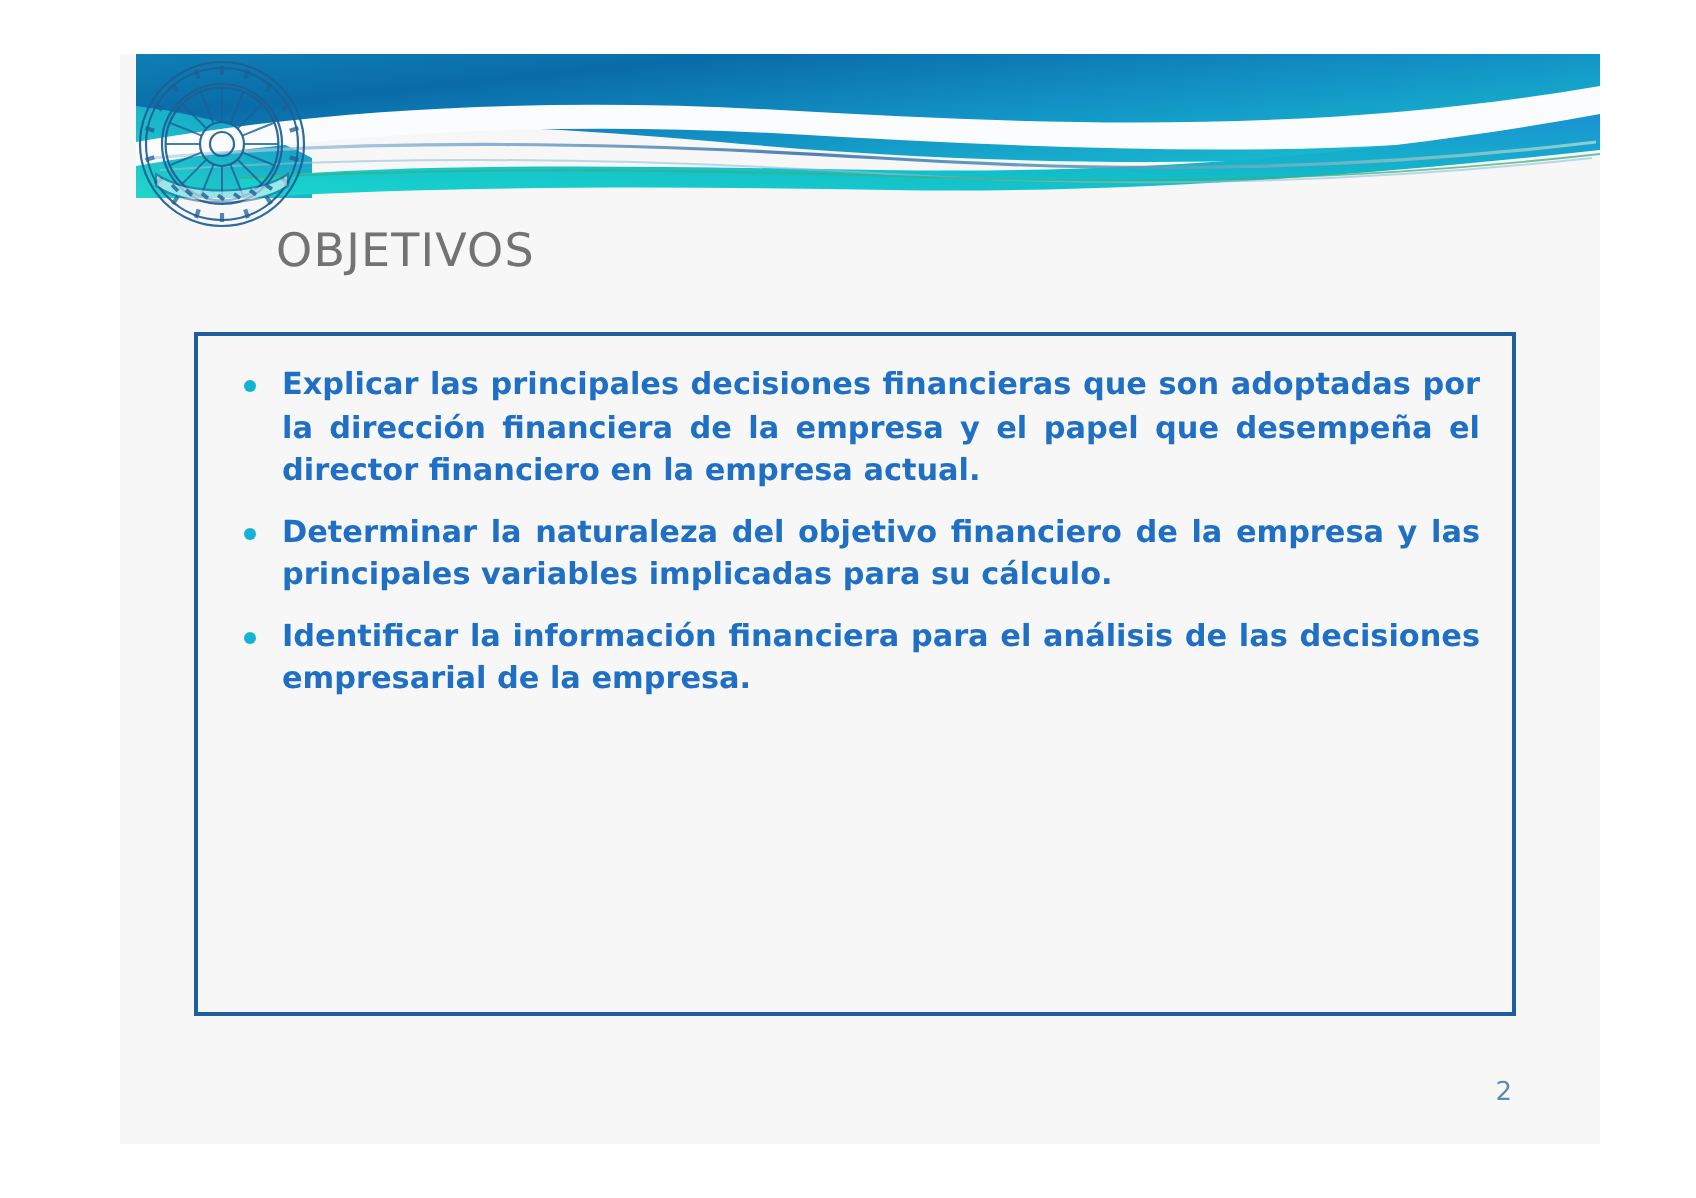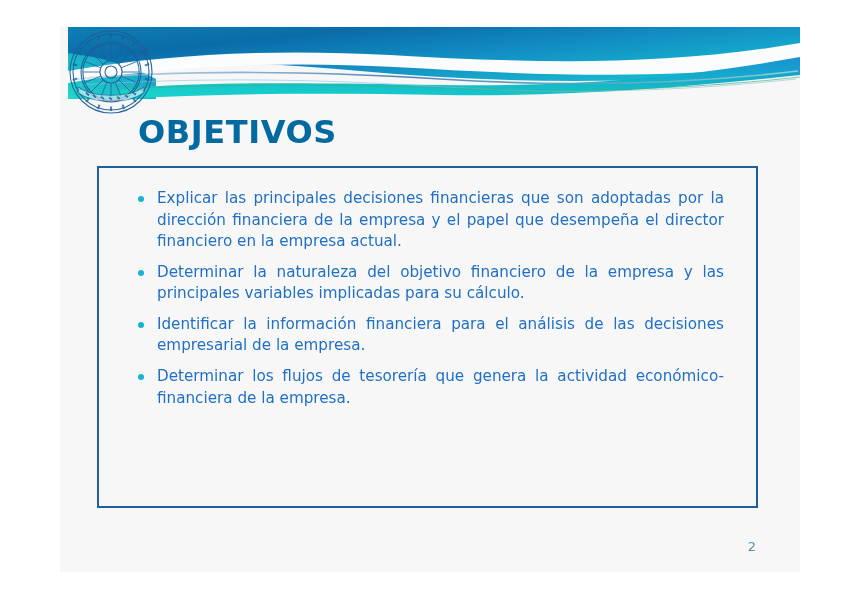--- a/index.html
+++ b/index.html
@@ -45,41 +45,42 @@
     pointer-events: none;
   }
   #seal svg { display: block; }
 
   
   #title {
     position: absolute;
     left: 78px;
     top: 86px;
     font-family: "DejaVu Sans", sans-serif;
-    font-size: 32px;
-    font-weight: bold;
+    font-size: 23px;
+    font-weight: normal;
     letter-spacing: 0.6px;
-    color: #0369a1;
+    color: #737373;
   }
 
   
   #content-box {
     position: absolute;
     left: 37px;
     top: 139px;
     width: 661px;
     height: 342px;
     border: 2px solid #1f5f9e;
     background: transparent;
     box-sizing: border-box;
   }
   #bullet-list {
     list-style: none;
-    margin: 16px;
-    padding: 4px 16px 0 14px;
+    margin: 0;
+    padding: 14px 16px 0 14px;
+    font-weight: bold;
   }
   #bullet-list li {
     position: relative;
     padding-left: 28px;
     margin-bottom: 9px;
     color: #1f6fc4;
     font-family: "DejaVu Sans", sans-serif;
     font-size: 15.2px;
     line-height: 1.42;
     text-align: justify;
@@ -216,19 +217,18 @@
     </svg>
   </div>
 
   <div id="title">OBJETIVOS</div>
 
   <div id="content-box">
     <ul id="bullet-list">
       <li>Explicar las principales decisiones financieras que son adoptadas por la dirección financiera de la empresa y el papel que desempeña el director financiero en la empresa actual.</li>
       <li>Determinar la naturaleza del objetivo financiero de la empresa y las principales variables implicadas para su cálculo.</li>
       <li>Identificar la información financiera para el análisis de las decisiones empresarial de la empresa.</li>
-      <li>Determinar los flujos de tesorería que genera la actividad económico-financiera de la empresa.</li>
     </ul>
   </div>
 
   <div id="page-number">2</div>
 
 </div>
 
 </body></html>

